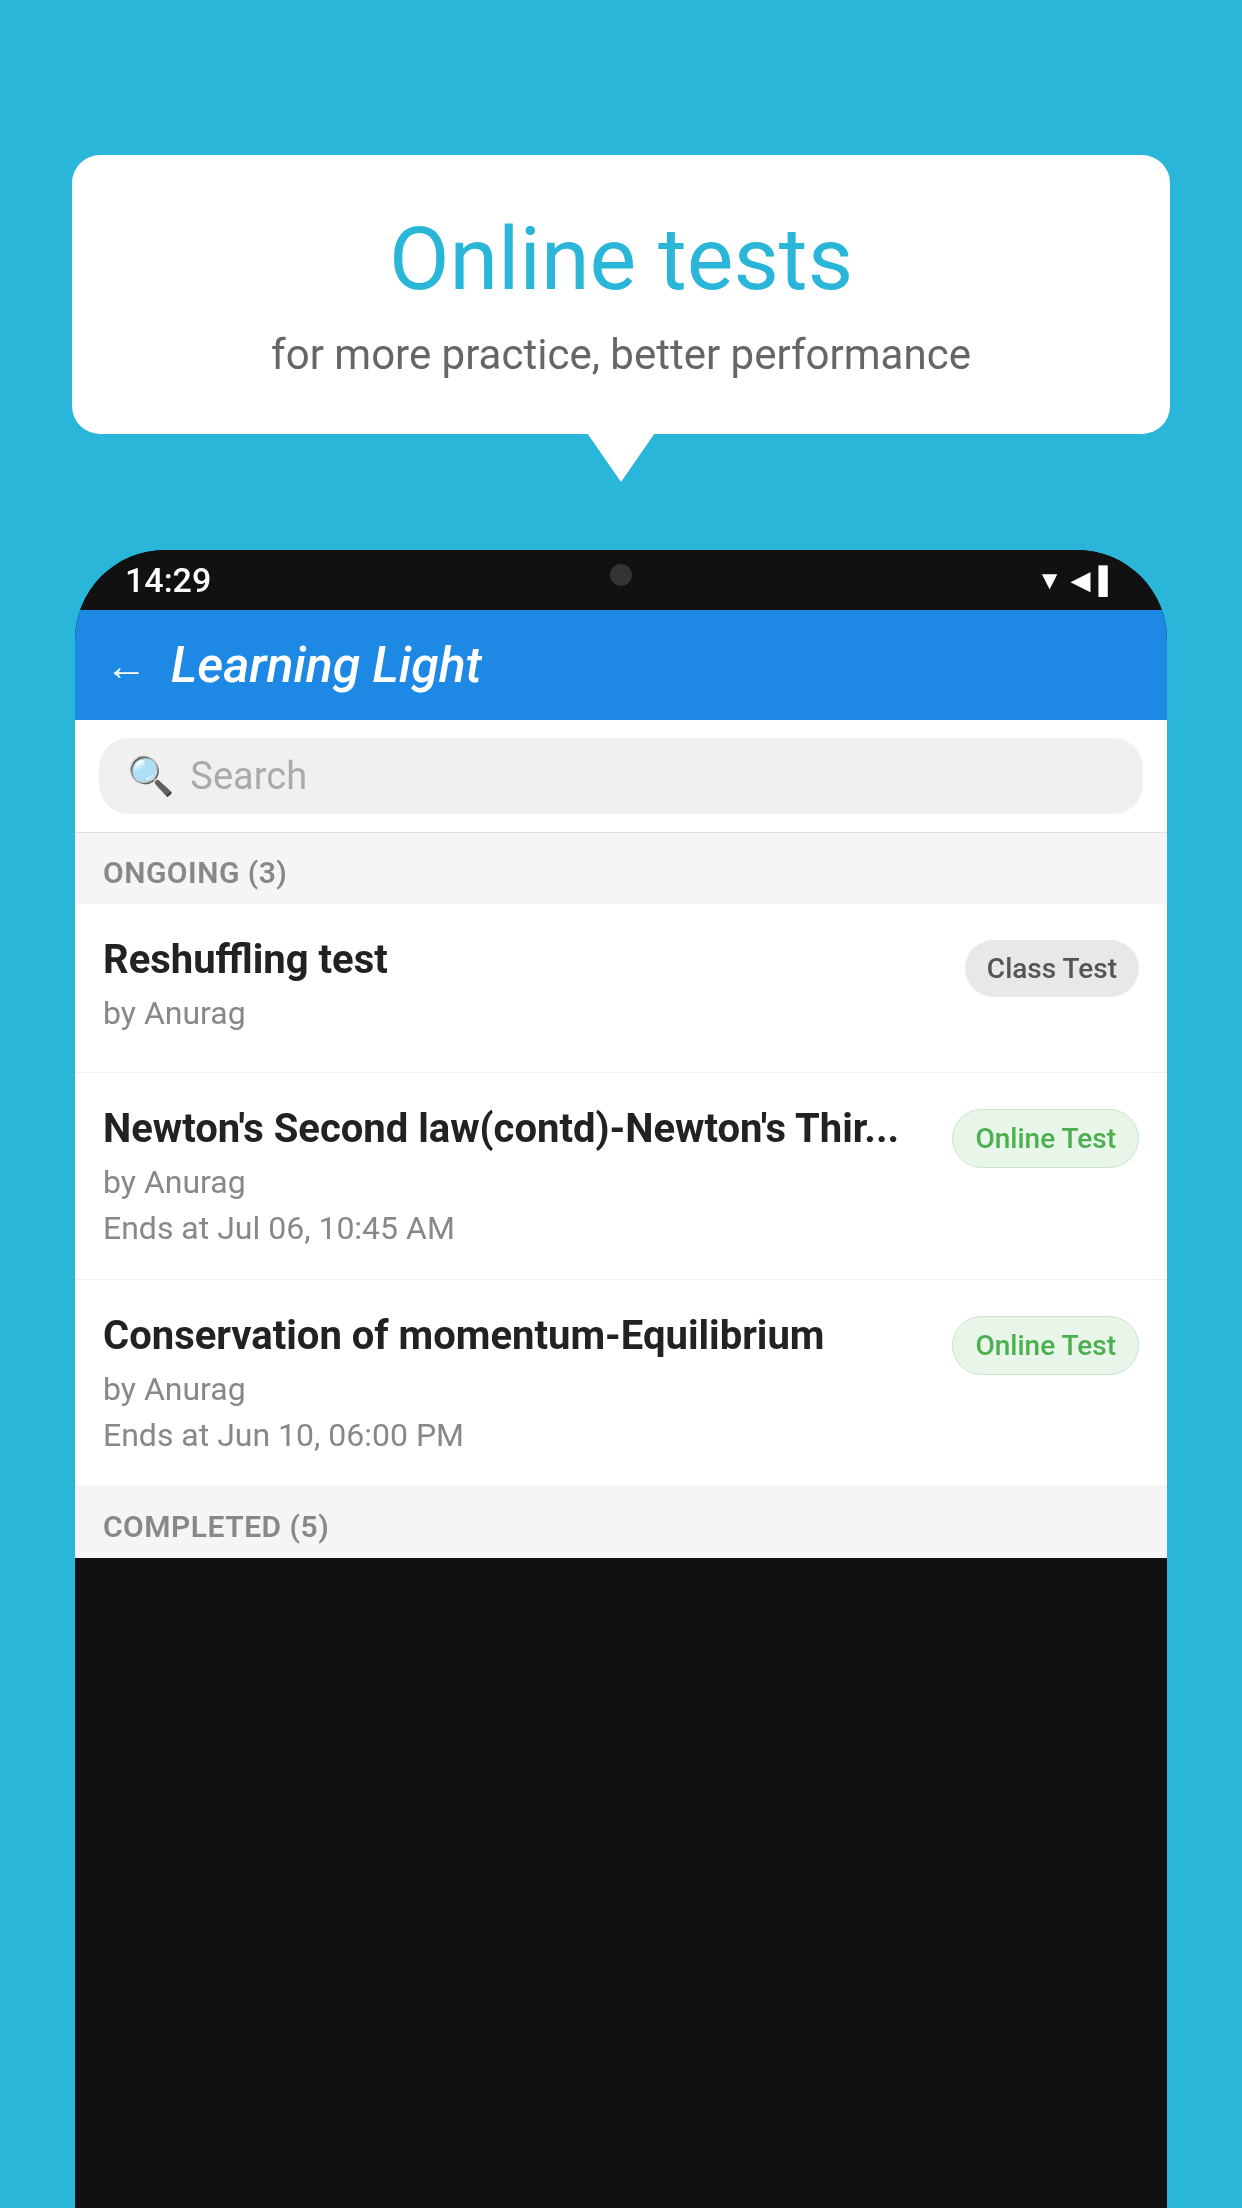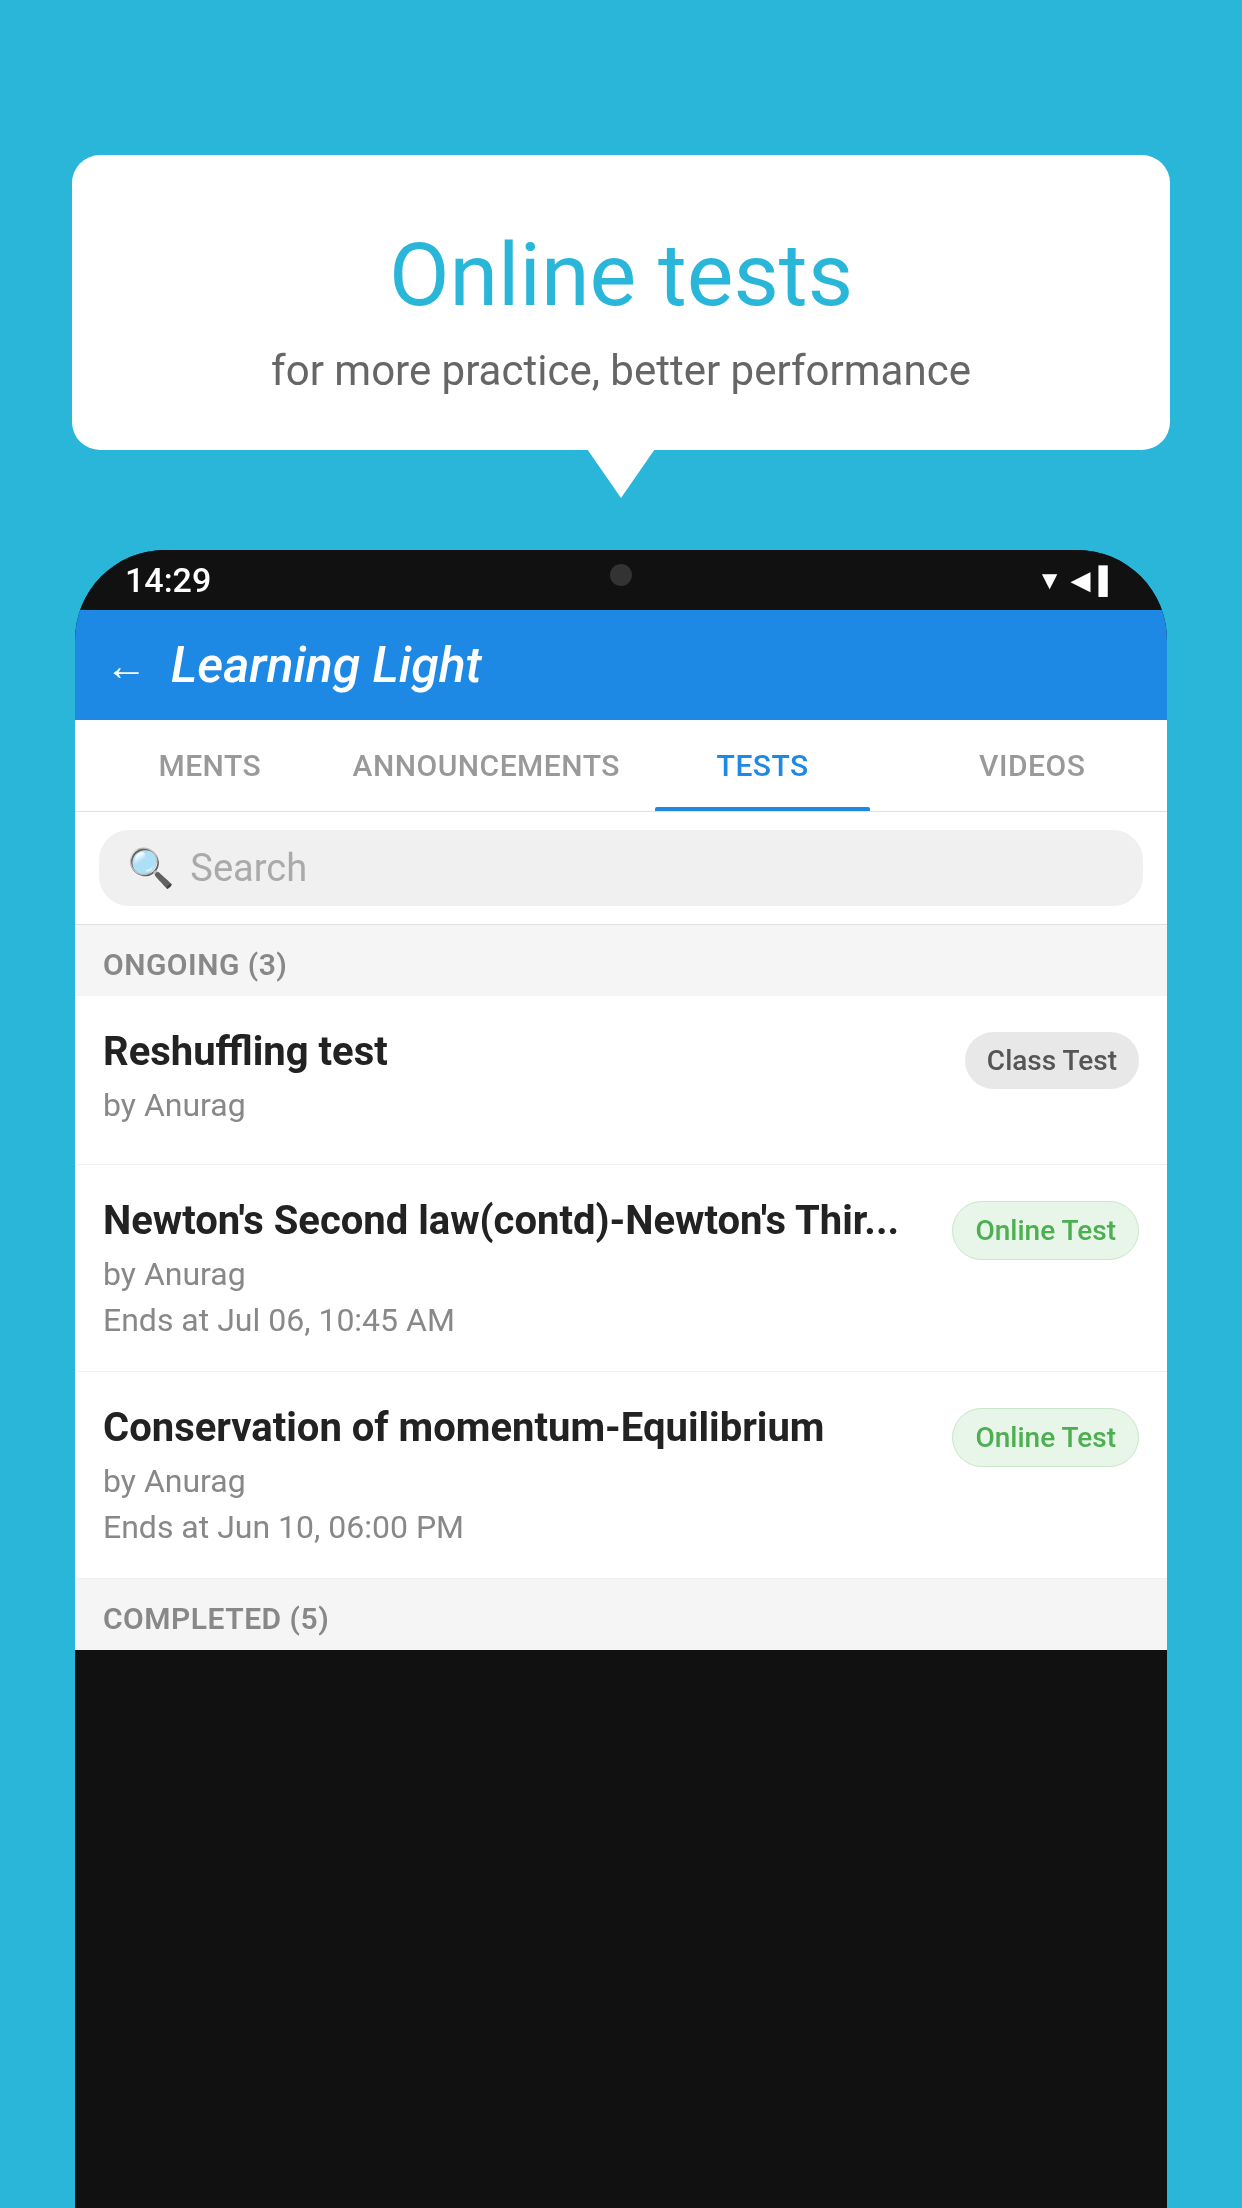--- a/index.html
+++ b/index.html
@@ -15,21 +15,21 @@
     }
 
     
     .speech-bubble {
       position: absolute;
       top: 155px;
       left: 72px;
       right: 72px;
       background: white;
       border-radius: 28px;
-      padding: 68px 50px 55px;
+      padding: 52px 50px 55px;
       text-align: center;
     }
 
     .speech-bubble::after {
       content: '';
       position: absolute;
       bottom: -48px;
       left: 50%;
       transform: translateX(-50%);
       border-left: 36px solid transparent;
@@ -281,34 +281,20 @@
       <span style="color:white;font-size:26px;">◀</span>
       <span style="color:white;font-size:26px;">▌</span>
     </div>
   </div>
 
   <div class="app-bar">
     <span class="back-arrow">←</span>
     <span class="app-bar-title">Learning Light</span>
   </div>
 
-  <div class="tabs-container">
-    <div class="tab">
-      <span>MENTS</span>
-    </div>
-    <div class="tab">
-      <span>ANNOUNCEMENTS</span>
-    </div>
-    <div class="tab active">
-      <span>TESTS</span>
-    </div>
-    <div class="tab">
-      <span>VIDEOS</span>
-    </div>
-  </div>
 
   <div class="search-bar-container">
     <div class="search-bar">
       <span class="search-icon-shape">🔍</span>
       <span class="search-placeholder">Search</span>
     </div>
   </div>
 
   <div class="section-label">ONGOING (3)</div>
 

